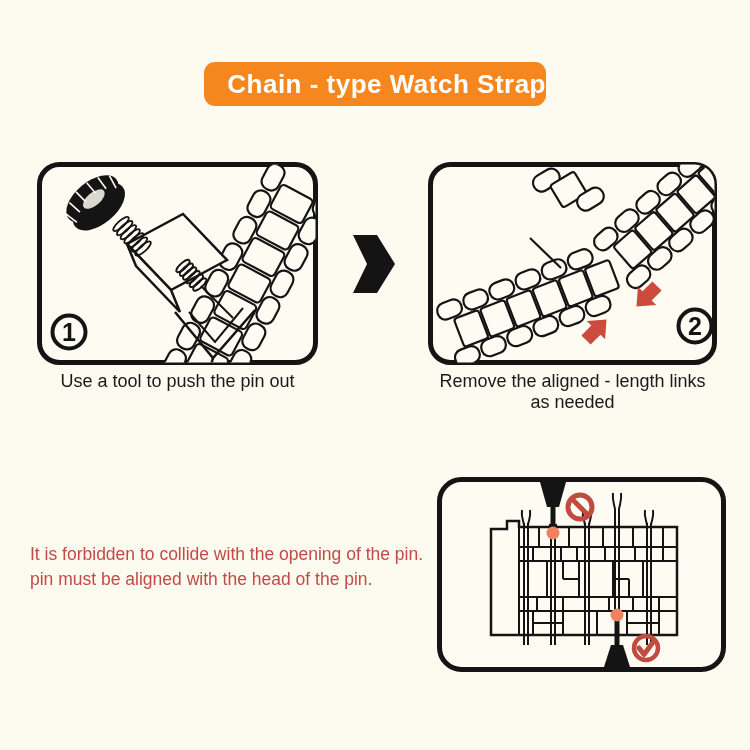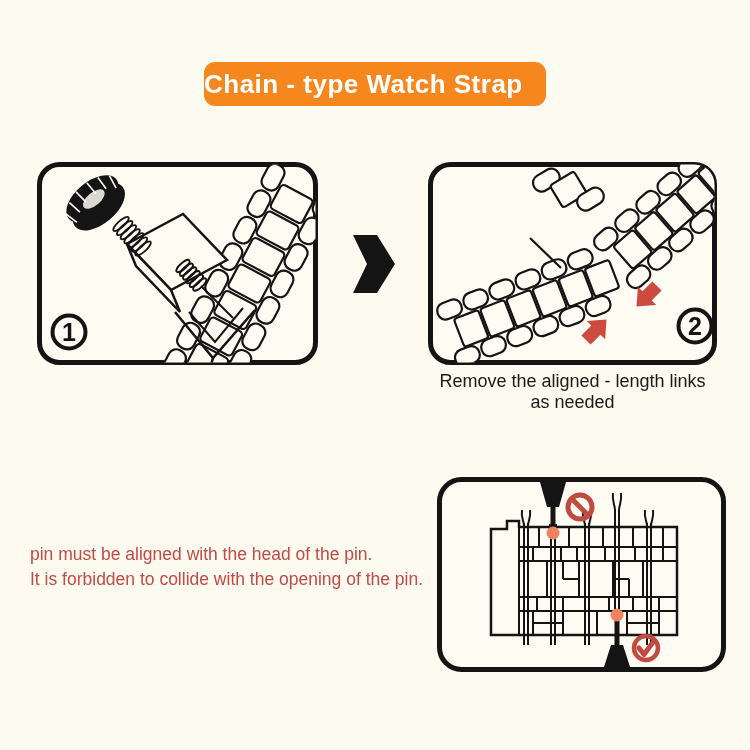--- a/index.html
+++ b/index.html
@@ -2,21 +2,21 @@
 <html><head>
 <meta charset="utf-8">
 <style>
   html,body { margin:0; padding:0; }
   body { width:750px; height:750px; font-family:"Liberation Sans", sans-serif; }
   .page { position:relative; width:750px; height:750px; background:#FDFBF0; overflow:hidden; }
 
   .banner {
     position:absolute; left:204px; top:62px; width:342px; height:44px;
     background:#F6871E; border-radius:11px;
-    display:flex; align-items:center; justify-content:flex-start;
+    display:flex; align-items:center; justify-content:flex-end;
     color:#FFFFFF; font-size:26px; font-weight:bold; letter-spacing:0.5px;
   }
 
   .panel { position:absolute; }
   .panel svg { display:block; width:100%; height:100%; }
   .panel-1 { left:37px;  top:162px; width:281px; height:203px; }
   .panel-2 { left:428px; top:162px; width:289px; height:203px; }
   .panel-3 { left:437px; top:477px; width:289px; height:195px; }
 
   .chevron { position:absolute; left:349px; top:230px; width:48px; height:68px; }
@@ -201,28 +201,29 @@
         </g>
       </g>
 
       <g>
         <circle cx="267" cy="164" r="16.5" fill="#FDFBF2" stroke="#141414" stroke-width="4"></circle>
         <text class="badge-num" x="267" y="173" text-anchor="middle" font-size="25" fill="#141414">2</text>
       </g>
     </svg>
   </div>
 
+  <div class="caption caption-1">Use a tool to push the pin out</div>
   <div class="caption caption-2">
     <div>Remove the aligned - length links</div>
     <div>as needed</div>
   </div>
 
   <div class="note">
+    <div>It is forbidden to collide with the opening of the pin.</div>
     <div>pin must be aligned with the head of the pin.</div>
-    <div>It is forbidden to collide with the opening of the pin.</div>
   </div>
 
   <div class="panel panel-3">
     <svg viewBox="0 0 289 195">
       <defs>
           <clipPath id="clip3">
             <rect x="2.5" y="2.5" width="284" height="190" rx="22"></rect>
           </clipPath>
         </defs>
       <rect x="2.5" y="2.5" width="284" height="190" rx="22" fill="#FDFBF2" stroke="#141414" stroke-width="5"></rect>

